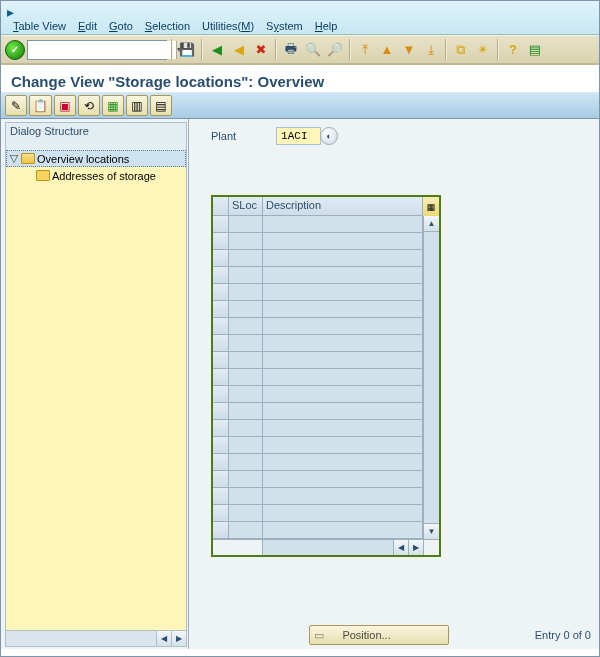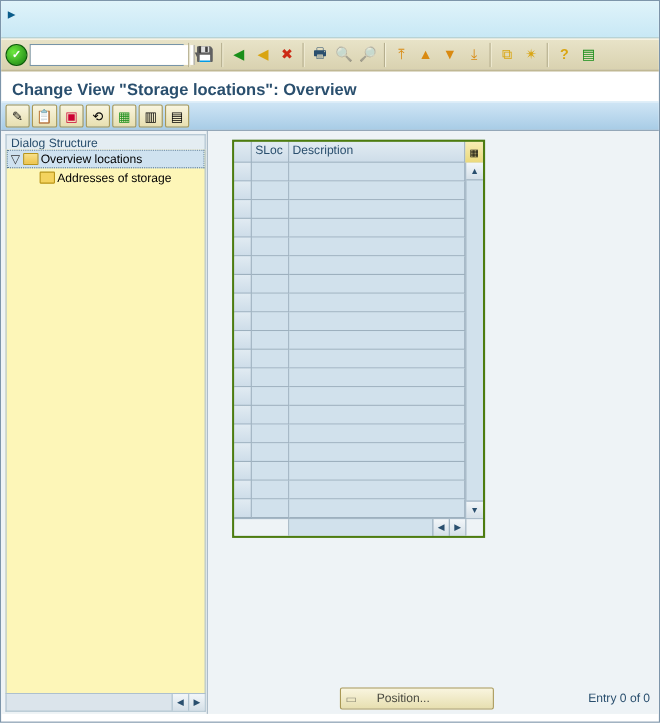--- a/index.html
+++ b/index.html
@@ -23,21 +23,21 @@
   .title-area { padding: 8px 10px 2px; }
   .page-title { color: #2a4f6e; font-size: 15px; font-weight: bold; }
   
   .apptoolbar { background: linear-gradient(#cfe5f5, #a8cce6); height: 27px; border-top: 1px solid #d9ecf7; border-bottom: 1px solid #7d95aa; display: flex; align-items: center; padding: 0 4px; gap: 2px; }
   .at-btn { height: 21px; min-width: 22px; border: 1px solid #a99855; background: linear-gradient(#f9f5df, #e7dfb0); display: flex; align-items: center; justify-content: center; cursor: pointer; font-size: 12px; padding: 0 3px; border-radius: 2px; }
   .at-btn.highlight { border: 2px solid #e23a1a; padding: 0 6px; color: #333; font-weight: normal; }
   
   .body-area { display: flex; height: 530px; }
   
   .left-pane { width: 188px; border-right: 1px solid #9db0be; background: #eef3f6; display: flex; flex-direction: column; padding: 3px 1px 2px 4px; }
-  .ls-header { background: #e4edf2; border: 1px solid #adc0ce; padding: 2px 4px; color: #2a4f6e; height: 14px; border-bottom: none; }
+  .ls-header { background: #e4edf2; border: 1px solid #adc0ce; padding: 2px 4px; color: #2a4f6e; height: 28px; border-bottom: none; }
   .ls-box { flex: 1; background: #fdf6b8; border: 1px solid #adc0ce; border-top: none; overflow: hidden; }
   .tree-row { display: flex; align-items: center; height: 17px; padding: 0 2px; gap: 2px; cursor: pointer; }
   .tree-row.sel { background: #cfe2f0; border: 1px dotted #5a7a92; }
   .tree-indent { display: inline-block; }
   .tree-tog { width: 10px; text-align: center; color: #333; }
   .folder { width: 14px; height: 11px; background: #f4d35e; border: 1px solid #b99518; border-radius: 1px; }
   .folder.open { background: linear-gradient(#f7e08a, #eec44a); }
   .ls-scroll { height: 16px; display: flex; border: 1px solid #adc0ce; border-top: none; background: #dbe4eb; }
   .ls-scroll .track { flex: 1; }
   .ls-scroll .arr { width: 15px; border-left: 1px solid #adc0ce; display: flex; align-items: center; justify-content: center; background: linear-gradient(#f2f6f9,#d5e0e8); cursor: pointer; font-size: 8px; color: #2a4f6e; }
@@ -76,20 +76,29 @@
   .footer-row { position: absolute; bottom: 4px; left: 0; right: 8px; display: flex; align-items: center; justify-content: space-between; padding-left: 120px; }
   .pos-btn { width: 140px; height: 20px; border: 1px solid #a99855; background: linear-gradient(#f9f5df, #e7dfb0); display: flex; align-items: center; cursor: pointer; padding: 0 4px; gap: 18px; color: #4a4a40; border-radius: 2px; }
   .pos-btn .ico { font-size: 11px; opacity: 0.6; }
   .entry-txt { color: #2a4f6e; padding-left: 36px; }
 </style>
 </head>
 <body>
 
 <div class="menubar">
   <div class="session-icon">▸</div>
+  <div class="menu-row" id="menu-row">
+      <span class="menu-item"><u>T</u>able View</span>
+      <span class="menu-item"><u>E</u>dit</span>
+      <span class="menu-item"><u>G</u>oto</span>
+      <span class="menu-item"><u>S</u>election</span>
+      <span class="menu-item">Utilities(<u>M</u>)</span>
+      <span class="menu-item">S<u>y</u>stem</span>
+      <span class="menu-item"><u>H</u>elp</span>
+    </div>
 </div>
 
 <div class="toolbar">
   <div class="tb-green-circle">✓</div>
   <div class="tb-cmd">
     <input style="">
     <div class="dd">▾</div>
   </div>
   <div class="tb-sep"></div>
   <div class="tb-btn" style="color:#d9a511">💾</div>
@@ -144,20 +153,26 @@
       </div>
     </div>
     <div class="ls-scroll">
       <div class="track"></div>
       <div class="arr">◀</div>
       <div class="arr">▶</div>
     </div>
   </div>
 
   <div class="right-pane">
+    <div class="field-row">
+      <span class="field-label">Plant</span>
+      <span>
+        <span class="field-input">1ACI</span><span class="field-help">◐</span>
+      </span>
+    </div>
 
     <div class="grid-wrap">
       <div class="grid">
         <div class="grid-head">
           <div class="gh-cell gh-sel"></div>
           <div class="gh-cell gh-sloc">SLoc</div>
           <div class="gh-cell gh-desc">Description</div>
           <div class="gh-cfg">▦</div>
         </div>
         <div class="grid-body">

